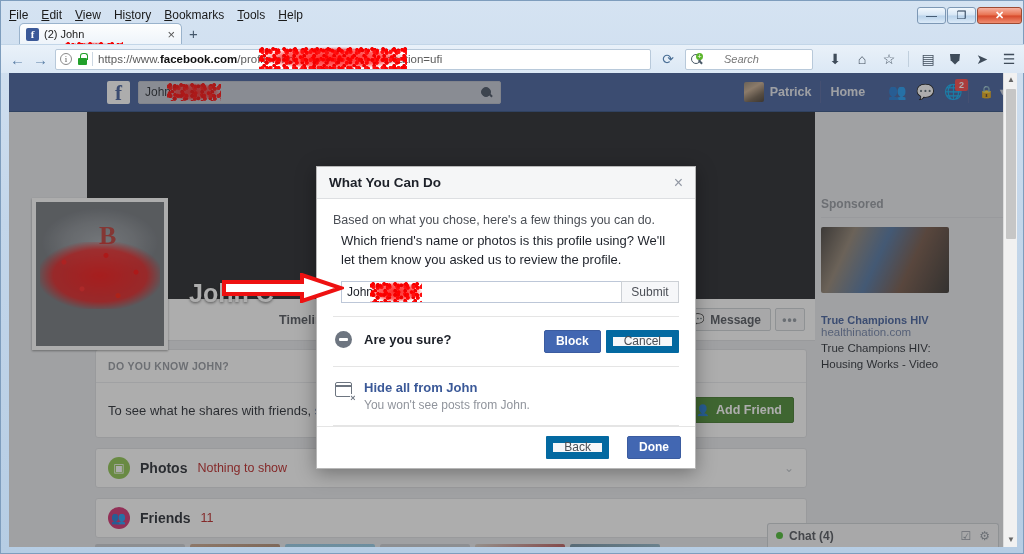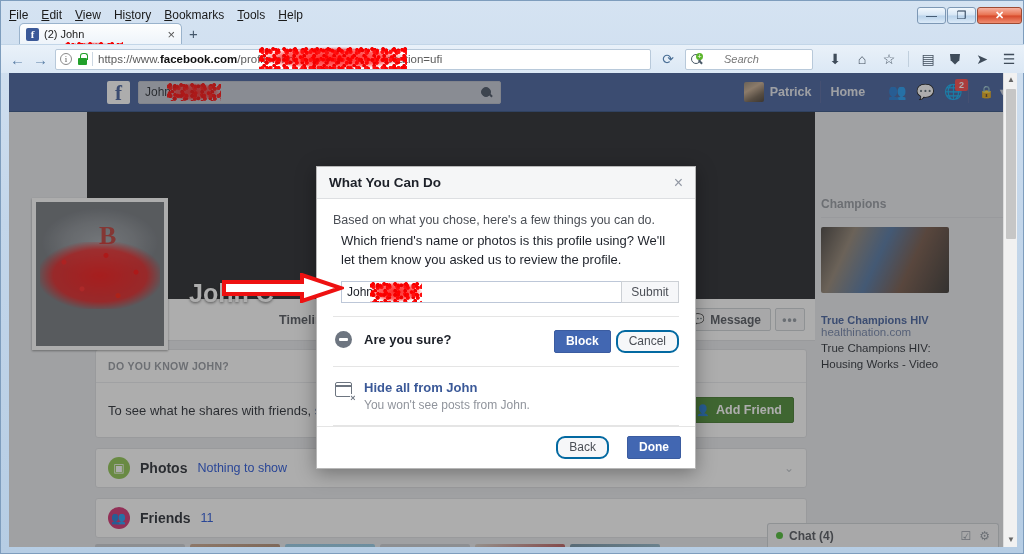--- a/index.html
+++ b/index.html
@@ -235,21 +235,21 @@
   .sec-row {
     background: #fff; border: 1px solid #dddfe2; border-radius: 3px; margin-bottom: 10px;
     height: 40px; display: flex; align-items: center; padding: 0 12px; gap: 10px;
   }
   .sec-ico {
     width: 22px; height: 22px; border-radius: 50%; flex: none;
     display: flex; align-items: center; justify-content: center;
     color: #fff; font-size: 12px;
   }
   .sec-title { font-size: 14px; font-weight: bold; color: #1d2129; }
-  .sec-sub { font-size: 12.5px; color: #1d4ed8; }
+  .sec-sub { font-size: 12.5px; color: #b91c1c; }
   .sec-caret { margin-left: auto; color: #bec3c9; font-size: 12px; }
   .thumbs { display: flex; gap: 5px; margin-top: -4px; }
   .thumb { width: 90px; height: 48px; border-radius: 2px; }
 
   
   .sponsored {
     position: absolute; left: 812px; top: 124px; width: 190px; z-index: 3;
   }
   .sp-title { font-size: 12px; font-weight: bold; color: #90949c; padding-bottom: 6px; border-bottom: 1px solid #dcdee3; }
   .sp-img {
@@ -332,21 +332,21 @@
   .m-sec-title { font-size: 13px; font-weight: bold; color: #1d2129; }
   .m-sec-title.link { color: #3b5998; }
   .m-sec-sub { margin-top: 3px; font-size: 12px; color: #90949c; }
   .m-sec-btns { display: flex; gap: 5px; align-self: center; }
   .btn-blue {
     height: 23px; background: #4267b2; border: 1px solid #3b5ca0; border-radius: 2px;
     color: #fff; font-size: 12px; font-weight: bold; padding: 0 11px;
     display: flex; align-items: center; justify-content: center;
   }
   .btn-white {
-    height: 23px; background: #f6f7f9; border: 2px solid #0369a1; border-radius: 9px;
+    height: 23px; background: #f6f7f9; border: 7px solid #0369a1; border-radius: 1px;
     color: #4b4f56; font-size: 12px; padding: 0 11px;
     display: flex; align-items: center; justify-content: center;
   }
   .modal-foot {
     border-top: 1px solid #e5e5e5; padding: 9px 14px; display: flex; justify-content: flex-end; gap: 18px;
   }
 
   
   .redact {
     position: absolute; pointer-events: none;
@@ -507,21 +507,21 @@
           <div class="thumb" style="background:#c9ccd1;"></div>
           <div class="thumb" style="background:linear-gradient(160deg,#c9a58b,#8a6348);"></div>
           <div class="thumb" style="background:linear-gradient(180deg,#8fc9e8 0%,#cfe3d2 55%,#6b8a5a 100%);"></div>
           <div class="thumb" style="background:#c9ccd1;"></div>
           <div class="thumb" style="background:linear-gradient(150deg,#d6cfc6,#b5484a 60%,#2d3b54);"></div>
           <div class="thumb" style="background:linear-gradient(200deg,#8fb6c9,#3e566b);"></div>
         </div>
       </div>
 
       <div class="sponsored">
-        <div class="sp-title">Champions</div>
+        <div class="sp-title">Sponsored</div>
         <div class="sp-img"></div>
         <div class="sp-l1">True Champions HIV</div>
         <div class="sp-l2">healthination.com</div>
         <div class="sp-l3">
           <span>True Champions HIV:</span><br>
           <span>Housing Works - Video</span>
         </div>
       </div>
 
       <div class="dimmer"></div>

